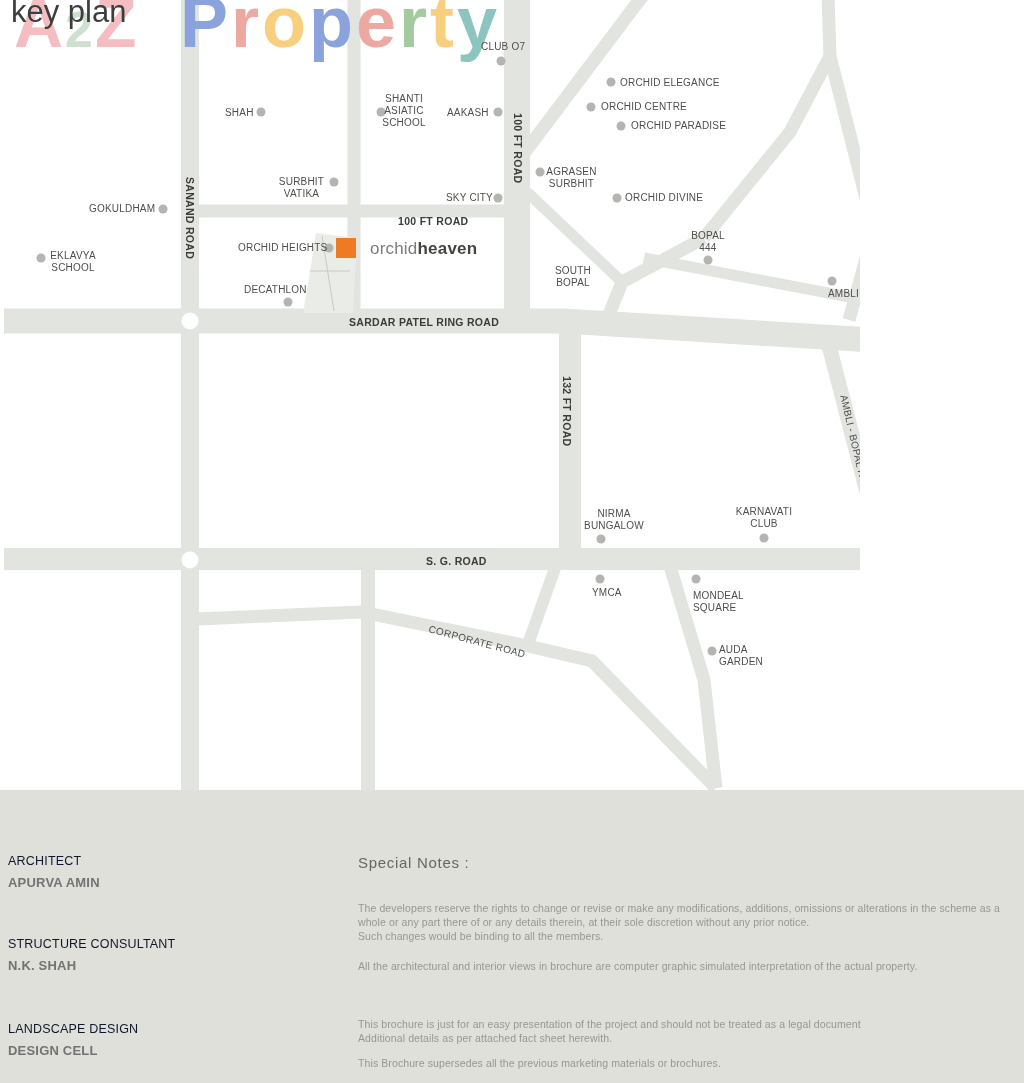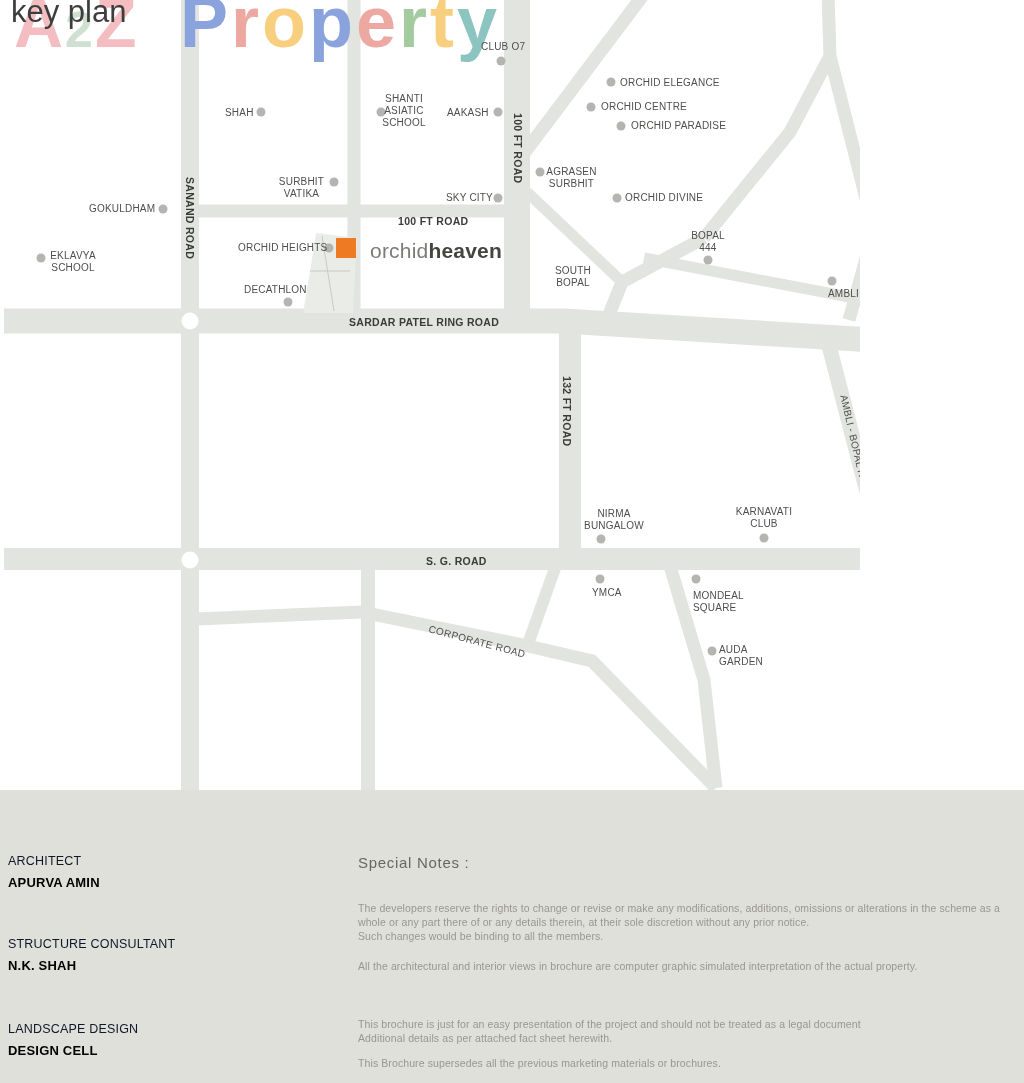--- a/index.html
+++ b/index.html
@@ -18,27 +18,27 @@
   .title{position:absolute;left:7px;top:-6px;margin:0;font-size:31px;font-weight:400;
          color:#3d3d3d;letter-spacing:0}
   
   .lbl{position:absolute;font-size:10px;line-height:1.22;color:#4e4e4c;
        letter-spacing:.2px;white-space:pre-line}
   .lbl.c{text-align:center}
   .lbl.b{font-weight:bold;color:#3b3b39;font-size:10.5px;letter-spacing:.3px;white-space:nowrap}
   .lbl.v{writing-mode:vertical-rl;white-space:nowrap}
   .lbl.rot{white-space:nowrap}
   .marker{position:absolute;left:332px;top:238px;width:20px;height:20px;background:#ee7b24}
-  .brand{position:absolute;left:366px;top:239px;font-size:21px;color:#7b7b78;letter-spacing:.2px}
+  .brand{position:absolute;left:366px;top:239px;font-size:17px;color:#7b7b78;letter-spacing:.2px}
   .brand b{color:#45453f}
   
   .panel{position:absolute;left:0;top:790px;width:1024px;height:293px;background:#dfe0d9}
   .credit{position:absolute;left:8px}
   .credit .role{font-size:12.5px;color:#0f172a;letter-spacing:.2px}
-  .credit .name{font-size:13px;font-weight:bold;color:#000000;margin-top:7px;letter-spacing:.2px}
+  .credit .name{font-size:13px;font-weight:bold;color:#737373;margin-top:7px;letter-spacing:.2px}
   .notes-h{position:absolute;left:358px;top:64px;font-size:15px;font-weight:500;
            color:#68675f;letter-spacing:.7px}
   .note-p{position:absolute;left:358px;width:660px;font-size:10.5px;color:#98978f;
           line-height:1.33;white-space:pre-line;letter-spacing:.1px;margin:0}
 </style>
 </head>
 <body>
 
 <div class="map">
 

